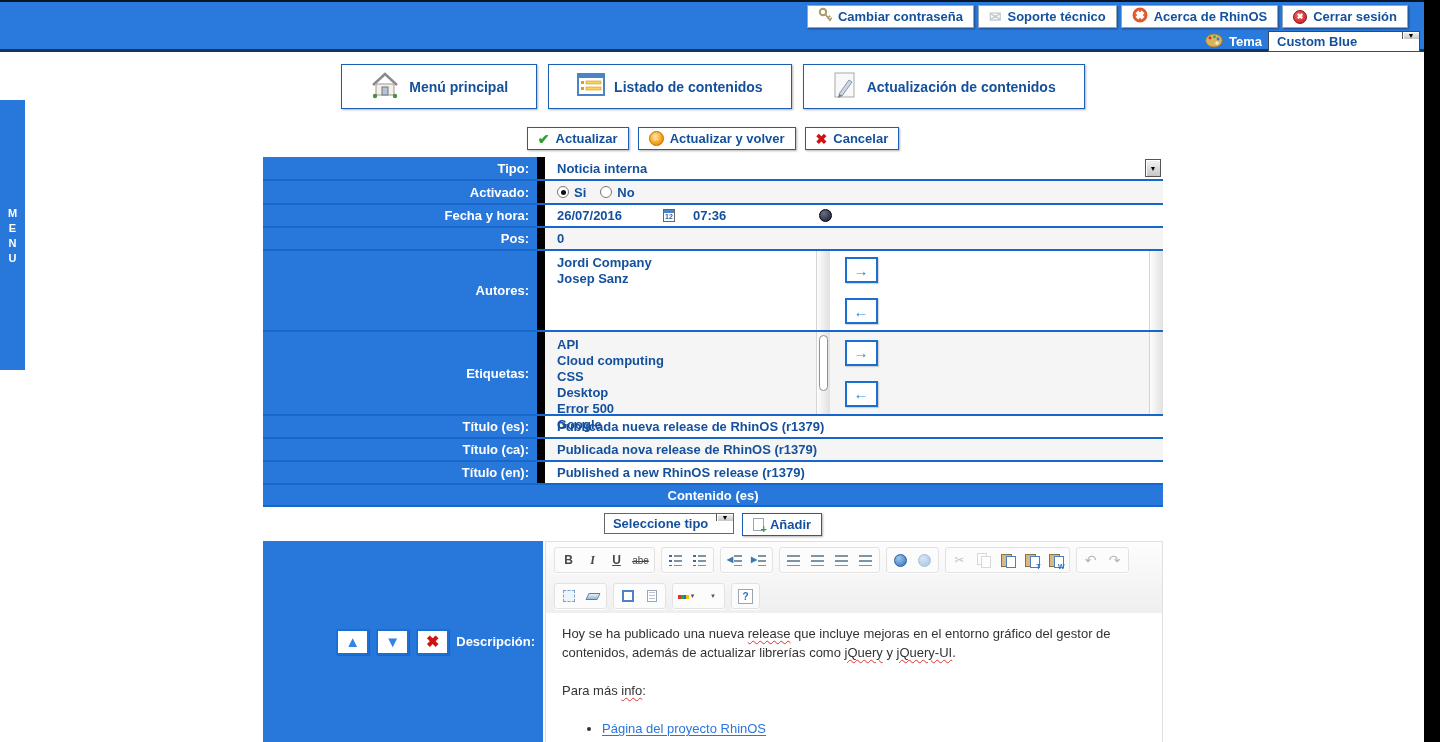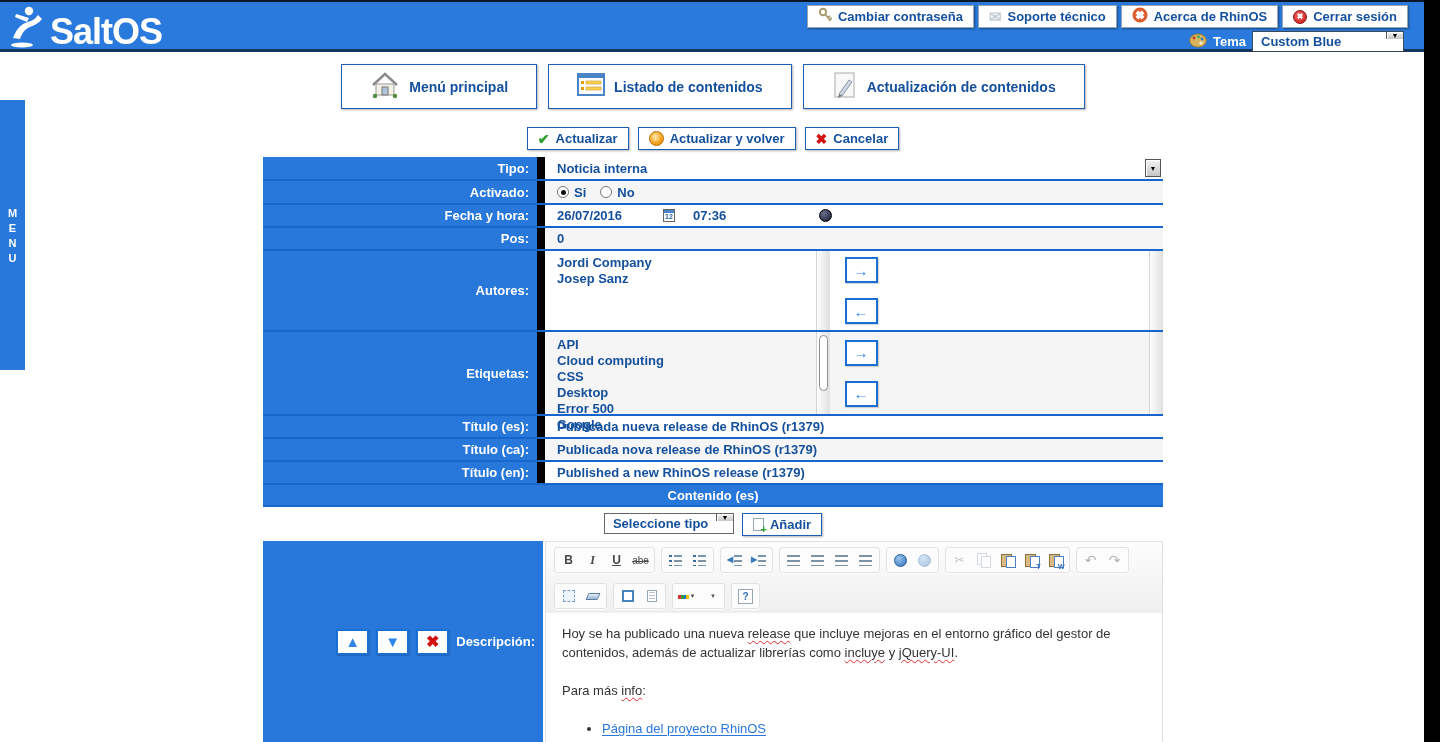--- a/index.html
+++ b/index.html
@@ -8,21 +8,21 @@
        font-family:"Liberation Sans",sans-serif}
   
   .hdr{position:absolute;left:0;top:0;width:1424px;height:52px;background:#2a7ade;
        border-top:2px solid #0a1526;border-bottom:3px solid #15375f}
   .blackstrip{position:absolute;right:0;top:0;width:16px;height:742px;background:#000}
   .logo{position:absolute;left:8px;top:2px;display:flex;align-items:flex-end;gap:2px;color:#fff}
   .logo .txt{font-size:36px;font-weight:bold;letter-spacing:-1px;line-height:44px}
   .hbtns{position:absolute;top:3px;right:16px;display:flex;gap:4px}
   .hbtn{height:23px;background:#fff;border:1px solid #93a6b5;box-shadow:1px 1px 2px rgba(0,0,0,.4);
         display:flex;align-items:center;gap:6px;padding:0 10px;font-size:13px;font-weight:bold;color:#14509c;cursor:pointer}
-  .theme-row{position:absolute;top:29px;right:20px;display:flex;align-items:center;gap:6px;
+  .theme-row{position:absolute;top:29px;right:4px;display:flex;align-items:center;gap:6px;
              color:#fff;font-weight:bold;font-size:13px}
   .select{background:#fff;border:1px solid #3a4a5a;height:21px;display:flex;align-items:flex-start}
   .select .stxt{padding:2px 8px 0;color:#14509c;font-weight:bold;font-size:13px;flex:1;white-space:nowrap;overflow:hidden}
   .select .arrow-btn{width:17px;background:linear-gradient(#f4f4f4,#c6c6c6);border-left:1px solid #555;
         box-shadow:inset 1px 1px 0 #fff;display:flex;align-items:center;justify-content:center;font-size:7px;color:#000}
   
   .menu-tab{position:absolute;left:0;top:100px;width:25px;height:270px;background:#2878dc;
         display:flex;flex-direction:column;align-items:center;justify-content:center;gap:3px;
         color:#fff;font-weight:bold;font-size:11px;cursor:pointer}
   
@@ -120,31 +120,20 @@
   .g-env{color:#c3ccd4;font-size:15px;line-height:1}
   .cal{position:relative;width:12px;height:13px;background:#fff;border:1px solid #666;flex:none}
   .cal i{position:absolute;left:0;top:0;width:100%;height:3px;background:#4a84c6}
   .cal b{position:absolute;left:0;top:3px;width:100%;text-align:center;font-size:7px;color:#2f5fa0;font-style:normal}
   .arrow-blue{color:#2f86e8}
 </style>
 </head>
 <body>
 
 <div class="hdr">
-  <div class="logo">
-    <span>
-      <svg width="40" height="46" viewBox="0 0 40 46">
-        <circle cx="21" cy="7" r="4.2" fill="#fff"></circle>
-        <path d="M5 34 C9 23 14 20 20 18 C26 16 28 14 30 11 L34 15 C31 19 27 21 22 23 C17 25 14 29 12 35 Z" fill="#fff"></path>
-        <path d="M19 18 L7 13 L8 10 L21 14 Z" fill="#fff"></path>
-        <ellipse cx="14" cy="41" rx="11" ry="2.6" fill="#fff"></ellipse>
-      </svg>
-    </span>
-    <span class="txt">SaltOS</span>
-  </div>
   <div class="hbtns">
     <div class="hbtn">
       <span>
         <svg width="14" height="16" viewBox="0 0 14 16">
           <circle cx="5" cy="5" r="3.2" fill="none" stroke="#a89a6a" stroke-width="2"></circle>
           <path d="M7.5 7.5 L12.5 14 M10 10.5 l2.3-1.7 M11.7 12.6 l2.3-1.7" stroke="#a89a6a" stroke-width="1.6" fill="none"></path>
         </svg>
       </span>
       <span>Cambiar contraseña</span>
     </div>
@@ -491,21 +480,21 @@
             </span>
         </div>
         <div class="tgroup">
           <span class="ticon">
               <span class="i-about">?</span>
             </span>
         </div>
       </div>
 
       <div class="edcontent">
-        <p><span>Hoy se ha publicado una nueva </span><span class="miss">release</span><span> que incluye mejoras en el entorno gráfico del gestor de contenidos, además de actualizar librerías como </span><span class="miss">incluye</span><span> y </span><span class="miss">jQuery-UI</span><span>.</span></p>
+        <p><span>Hoy se ha publicado una nueva </span><span class="miss">release</span><span> que incluye mejoras en el entorno gráfico del gestor de contenidos, además de actualizar librerías como </span><span class="miss">jQuery</span><span> y </span><span class="miss">jQuery-UI</span><span>.</span></p>
         <p><span>Para más </span><span class="miss">info</span><span>:</span></p>
         <ul>
           <li><a class="edlink miss">Página del proyecto RhinOS</a></li>
           <li><a class="edlink miss">Página para descargar la última release de RhinOS</a></li>
         </ul>
       </div>
     </div>
   </div>
 
 </div>

